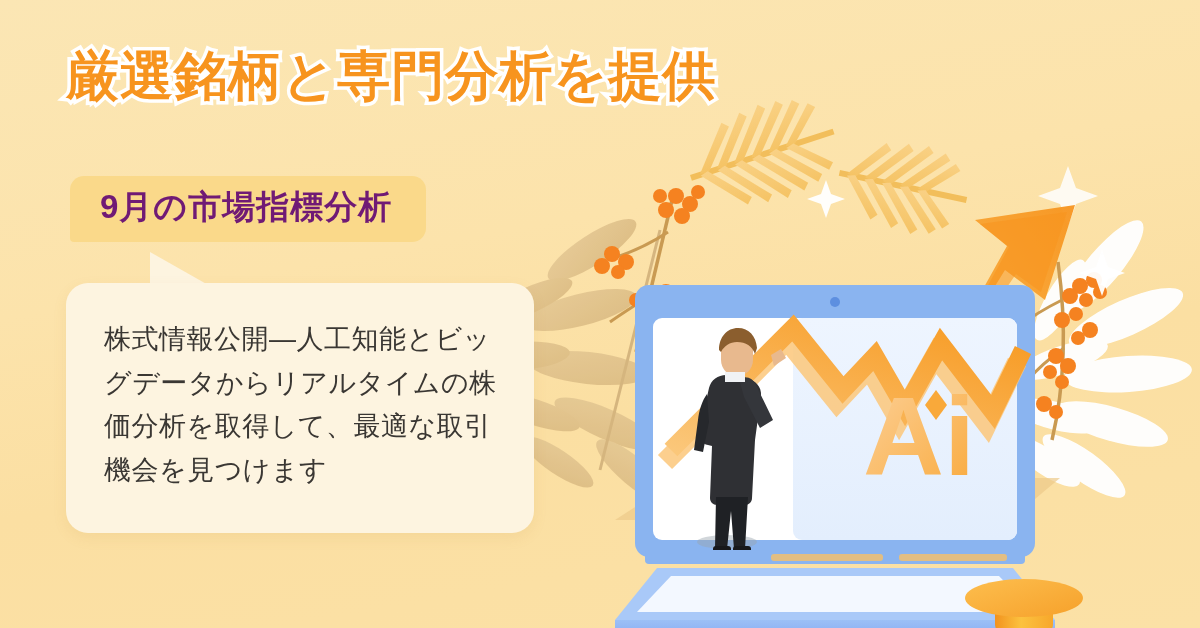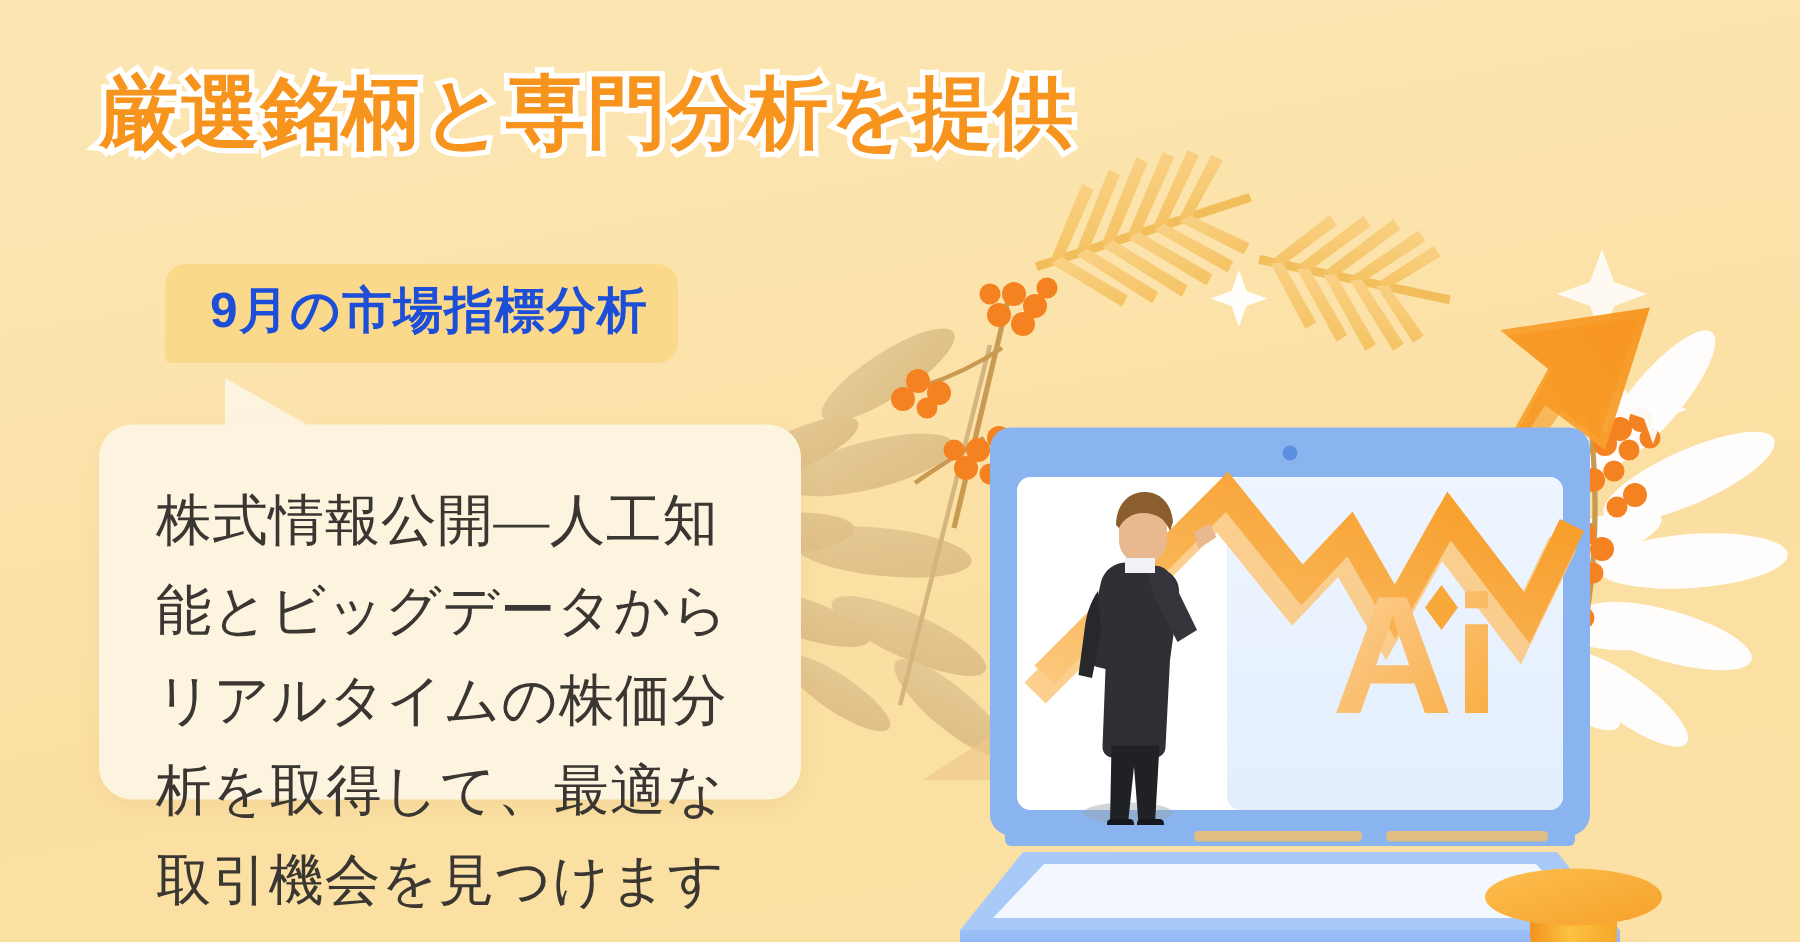--- a/index.html
+++ b/index.html
@@ -21,49 +21,47 @@
     position:absolute;left:66px;top:48px;width:1080px;
     font-size:53px;line-height:1.06;font-weight:bold;
     color:#F7941E;letter-spacing:1px;white-space:nowrap;
     -webkit-text-stroke:7px #ffffff;
     paint-order:stroke fill;
     text-shadow:0 2px 0 rgba(255,255,255,.55);
   }
 
   .badge{
     position:absolute;left:70px;top:176px;
-    padding:9px 20px 12px 30px;
+    padding:9px 34px 12px 30px;
     background:#fad98a;
     border-radius:14px 14px 14px 4px;
-    font-size:33px;font-weight:bold;color:#1d4ed8;letter-spacing:1px;
+    font-size:33px;font-weight:bold;color:#701a75;letter-spacing:1px;
     white-space:nowrap;
-    margin-left:40px;
   }
 
   .bubble{
     position:absolute;left:66px;top:283px;width:468px;height:250px;
     background:#fdf4e0;
     border-radius:22px;
     box-shadow:0 5px 14px rgba(185,140,60,.10);
   }
   .bubble-tail{
     position:absolute;left:150px;top:252px;width:0;height:0;
     border-left:0 solid transparent;
     border-right:60px solid transparent;
     border-bottom:34px solid #fdf4e0;
   }
   .bubble-text{
     position:absolute;left:104px;top:318px;width:400px;
-    font-size:37px;line-height:1.62;color:#3a3733;
+    font-size:27px;line-height:1.62;color:#3a3733;
     letter-spacing:.5px;
-    font-family:Liberation Serif, serif;
   }
 
   
-  .illus{position:absolute;left:600px;top:150px;width:600px;height:478px;}
+  .illus{position:absolute;left:575px;top:150px;width:600px;height:478px;}
   .illus svg{position:absolute;left:0;top:0;}
 </style>
 </head>
 <body>
 
 <div class="banner">
 
   <div class="art">
     <svg width="1200" height="628" viewBox="0 0 1200 628">
       <defs>

